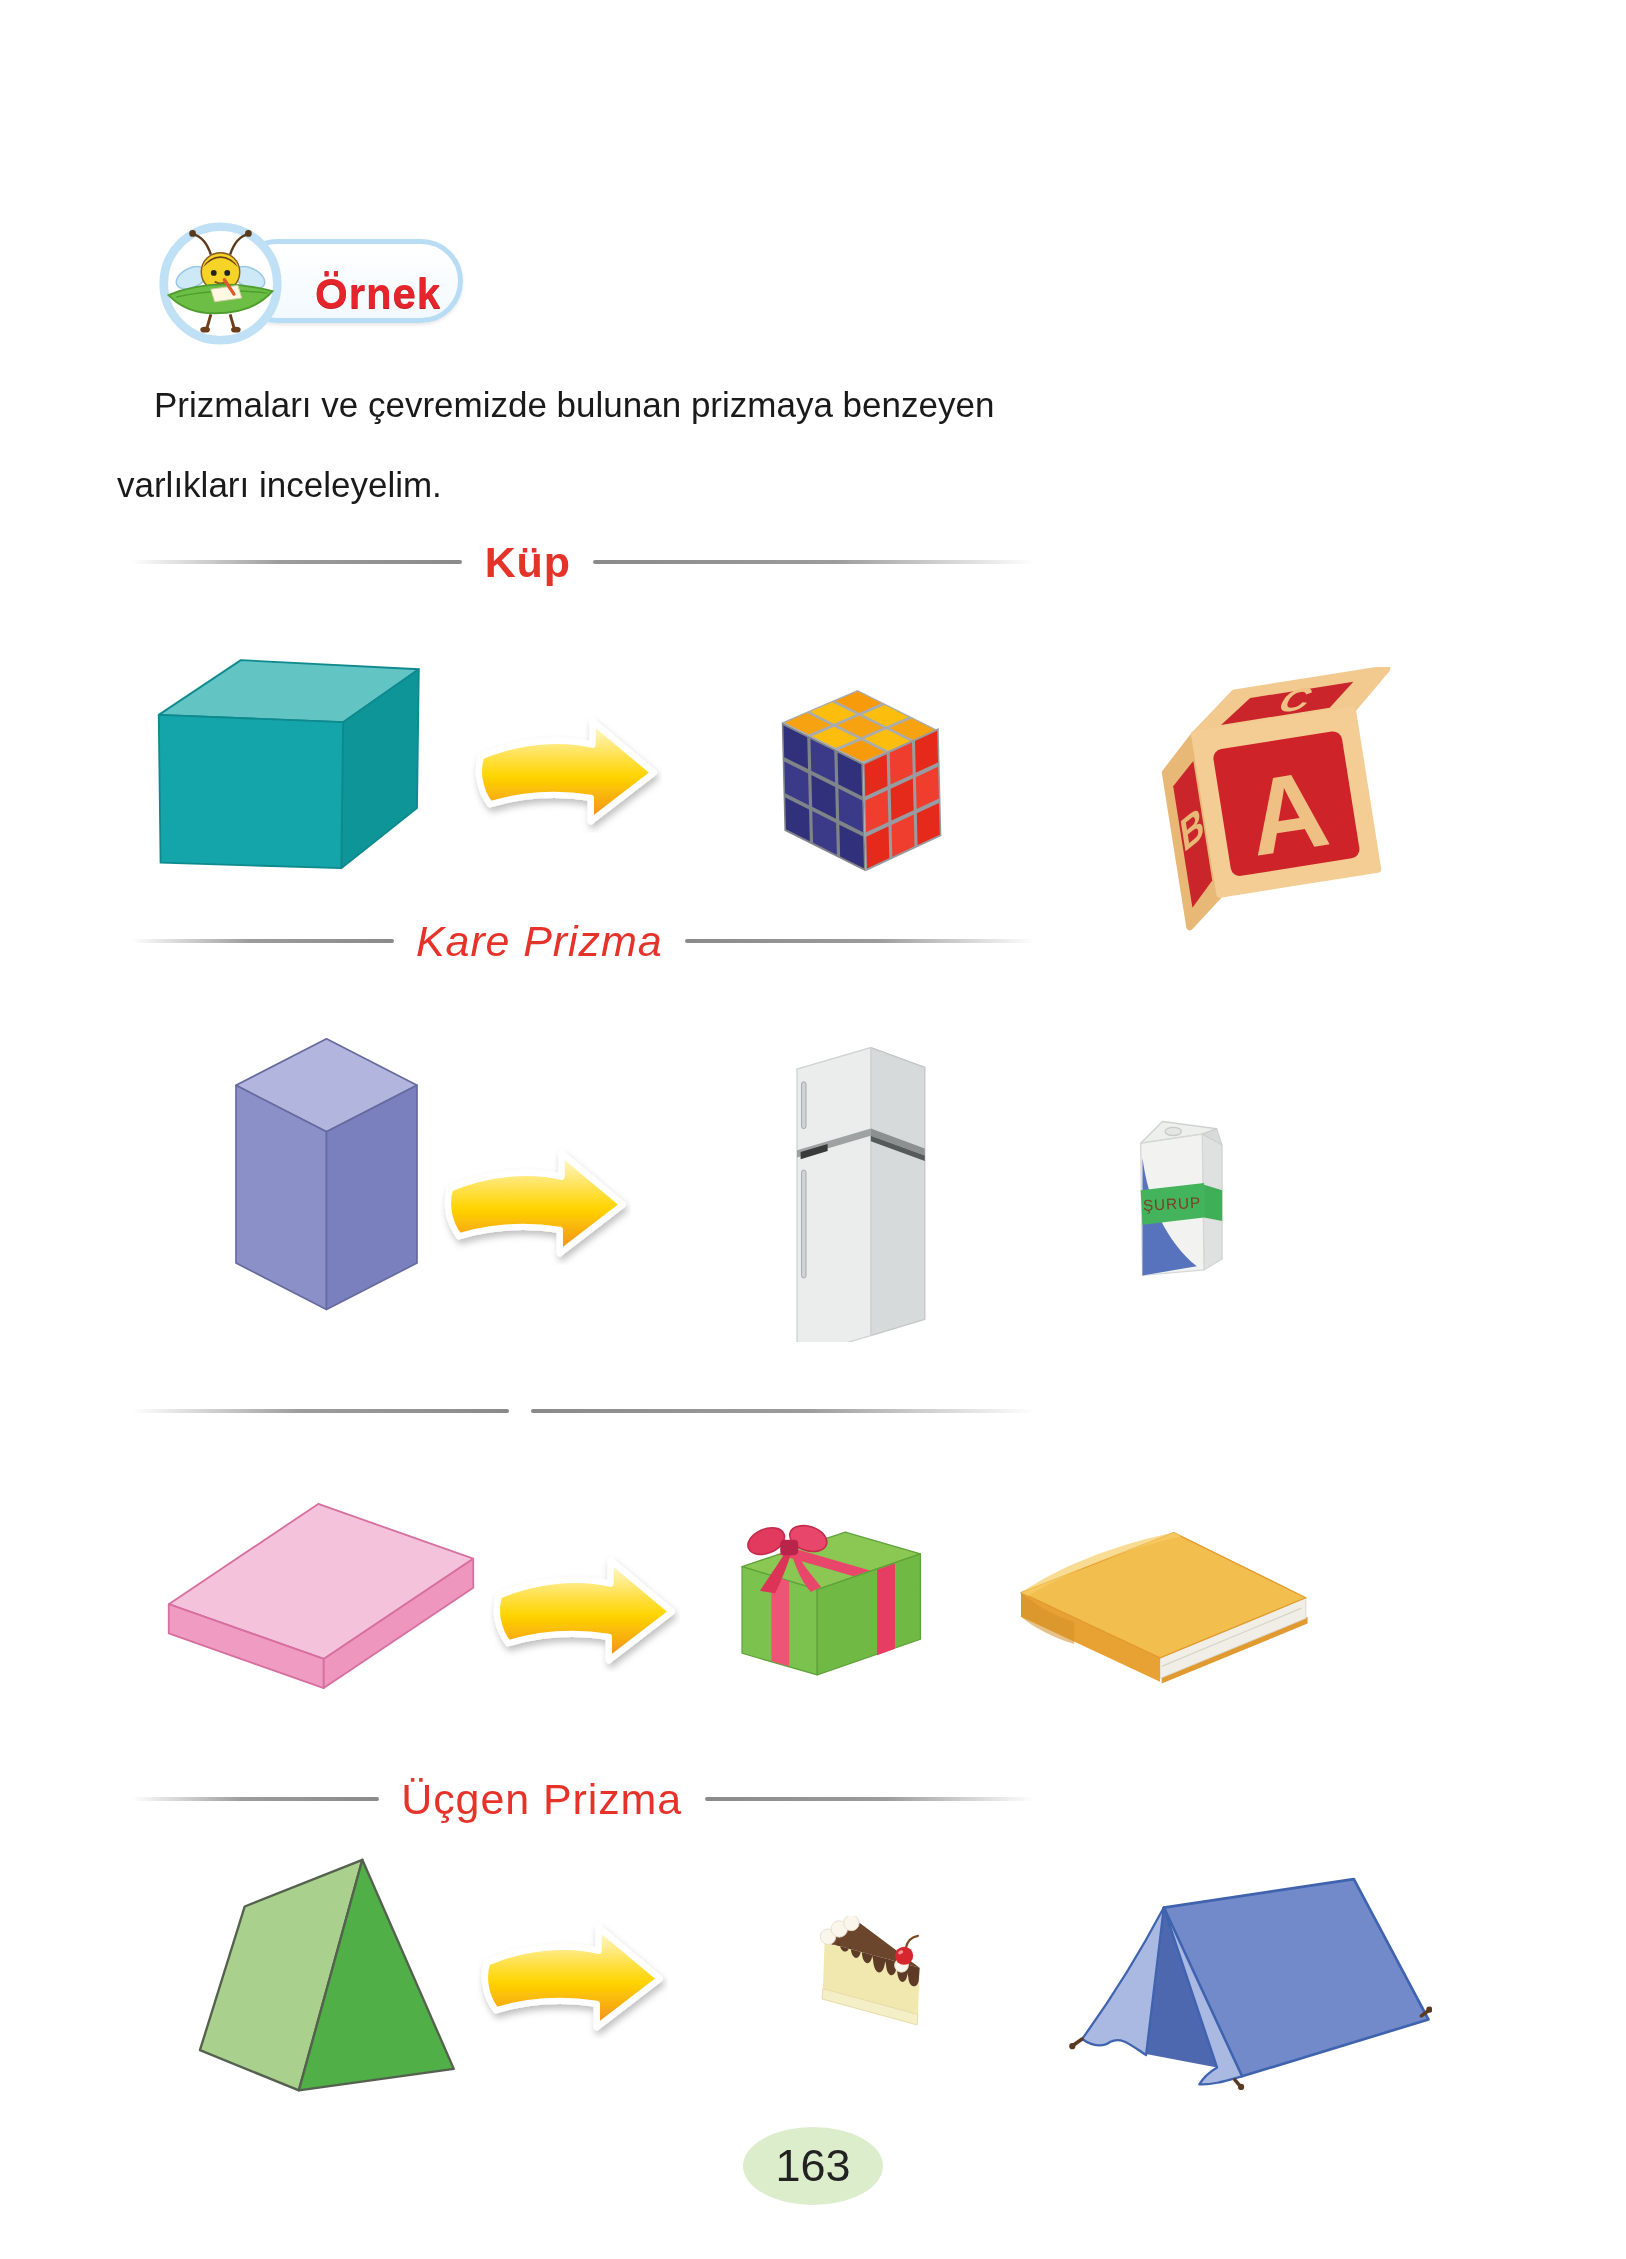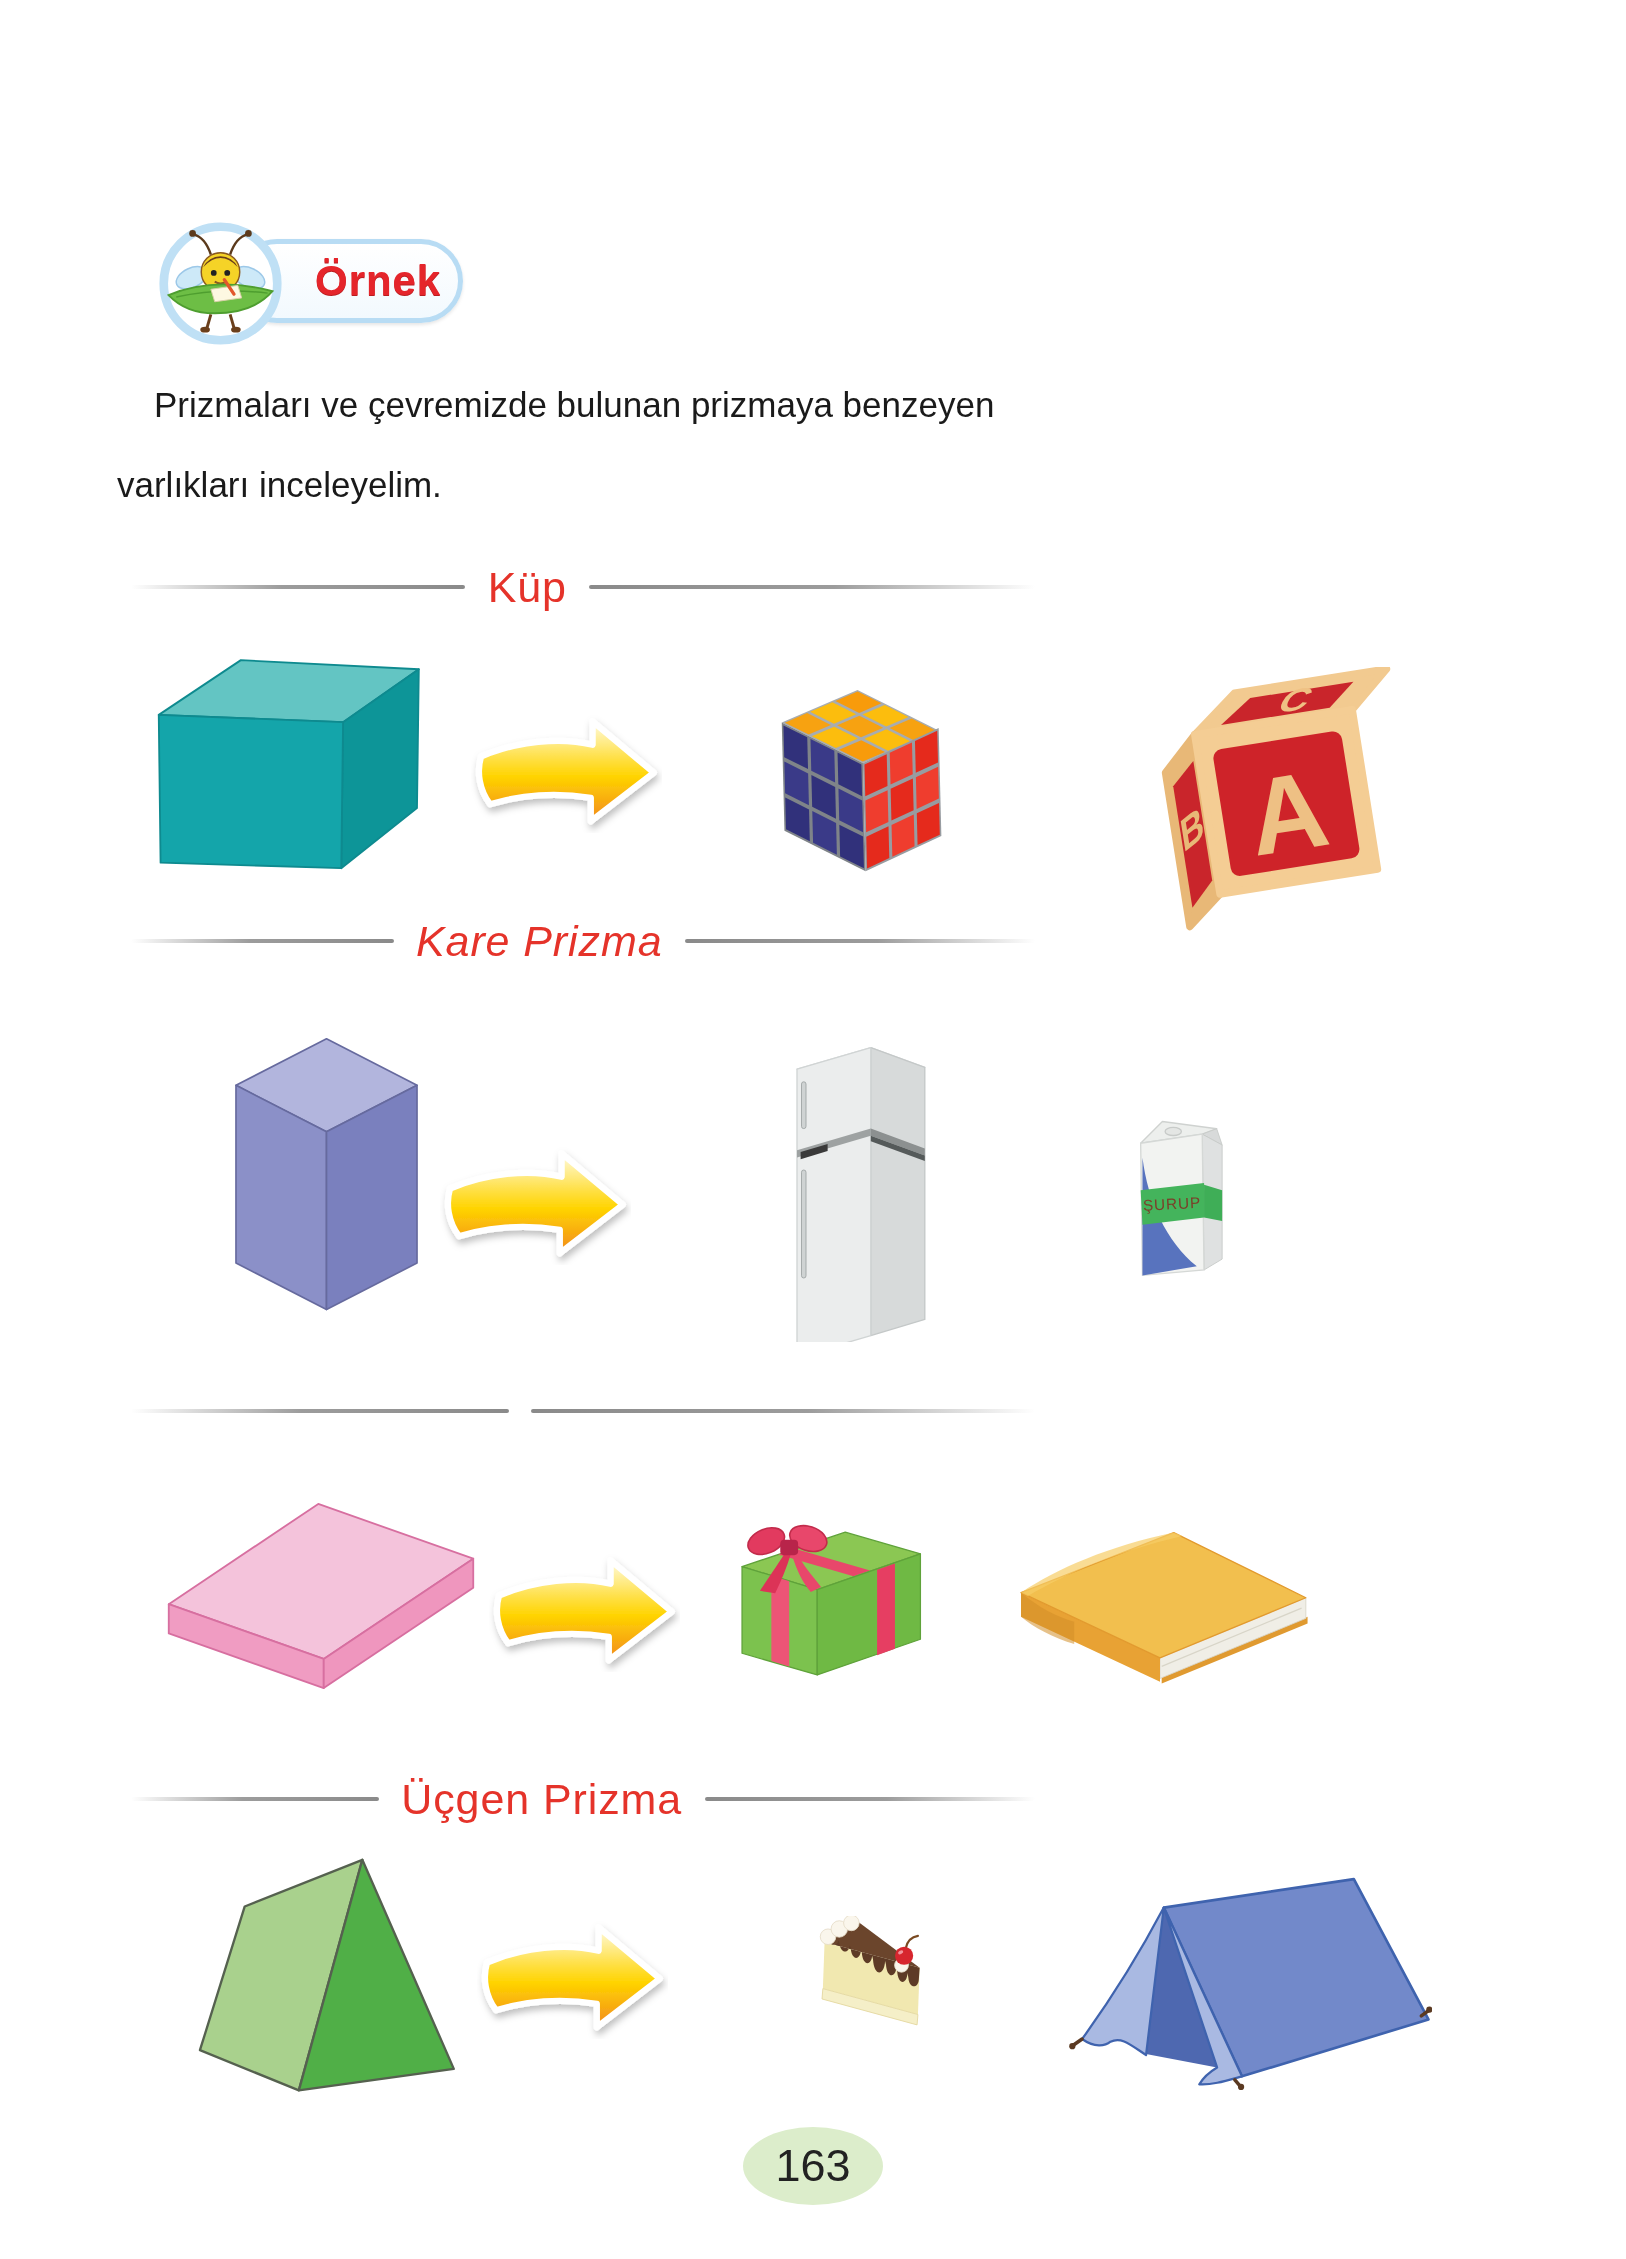--- a/index.html
+++ b/index.html
@@ -3,38 +3,38 @@
 <meta charset="utf-8">
 <style>
   html,body{margin:0;padding:0;background:#fff;}
   .page{position:relative;width:1627px;height:2260px;background:#ffffff;
         font-family:"Liberation Sans",sans-serif;overflow:hidden;}
   .abs{position:absolute;}
 
   
   .badge{left:235px;top:239px;width:228px;height:84px;background:linear-gradient(#ffffff,#f2f9fe);
          border:5.6px solid #b8dcf4;border-radius:45px;box-shadow:0 1.9px 3.7px rgba(0,0,0,.10);
-         display:flex;align-items:center;justify-content:flex-end;padding-right:17px;box-sizing:border-box;}
+         display:flex;align-items:flex-end;justify-content:flex-end;padding-right:17px;box-sizing:border-box;}
   .badge span{font-size:42px;font-weight:bold;color:#e5252b;letter-spacing:0.9px;
               text-shadow:0 0.9px 0 #b91d20;}
   .mascot{left:157px;top:220px;width:127px;height:127px;z-index:2;}
 
   
   .intro{left:117px;top:365px;width:839px;color:#1a1a1a;}
   .intro .l1{font-size:35px;line-height:80px;text-align:justify;text-align-last:justify;
              white-space:nowrap;text-indent:37px;}
   .intro .l2{font-size:35px;line-height:80px;}
 
   
   .divider{left:131px;width:904px;height:58px;display:flex;align-items:center;gap:22.4px;}
   .dv-line{height:4.7px;border-radius:2.8px;}
   .dv-left{flex:3;background:linear-gradient(to right,rgba(150,150,150,0),#9c9c9c 45%,#8a8a8a);}
   .dv-right{flex:4;background:linear-gradient(to left,rgba(150,150,150,0),#9c9c9c 45%,#8a8a8a);}
   .section-title{font-size:43px;color:#e5332a;letter-spacing:0.9px;white-space:nowrap;}
-  .d1{top:558px;} .d2{top:912px;font-style:italic;} .d3{top:1382px;} .d4{top:1758px;margin-top:12px;}
+  .d1{top:533px;font-weight:bold;} .d2{top:912px;font-style:italic;} .d3{top:1382px;} .d4{top:1758px;margin-top:12px;}
 
   svg{display:block;width:100%;height:100%;}
 
   
   .cube{left:149px;top:651px;width:275px;height:219px;}
   .arrow1{left:471px;top:707px;width:191px;height:126px;}
   .rubik{left:769px;top:690px;width:177px;height:186px;}
   .block{left:1154px;top:667px;width:275px;height:270px;}
 
   .sqprism{left:231px;top:1033px;width:191px;height:284px;}

